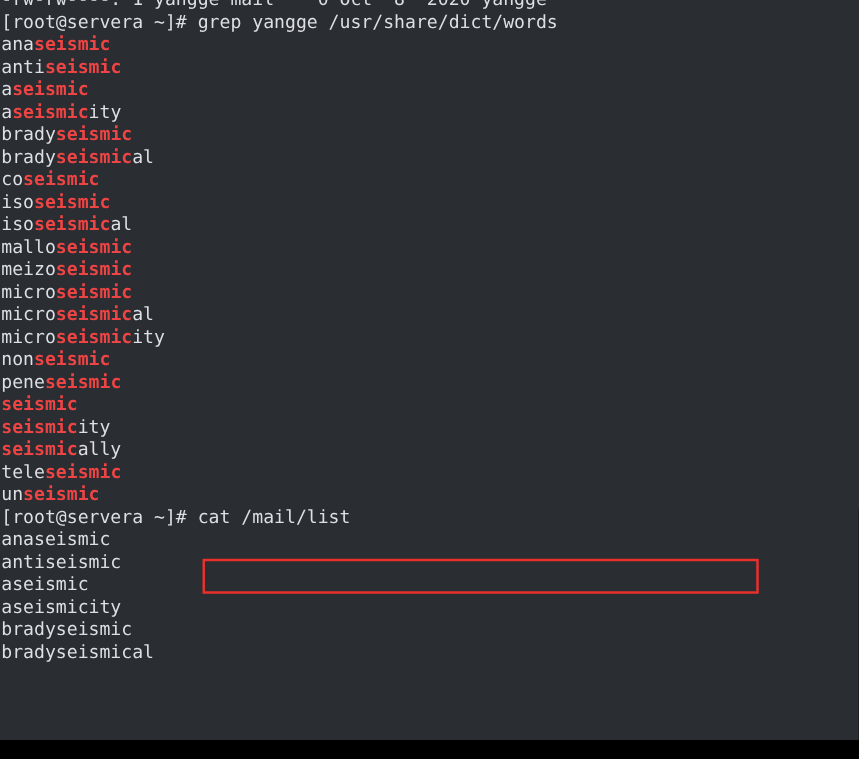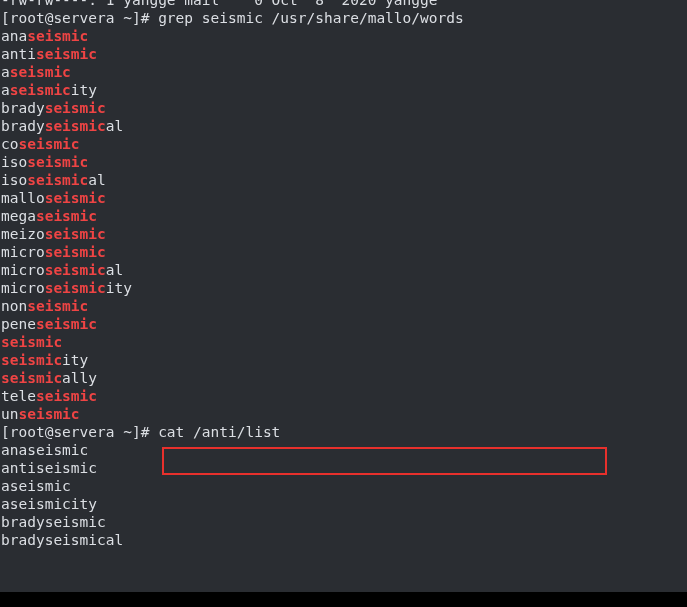--- a/index.html
+++ b/index.html
@@ -60,44 +60,43 @@
     pointer-events: none;
     background: transparent;
   }
 </style>
 </head>
 <body>
 
 <div id="terminal">
   <div id="screen">
       <div class="row">-rw-rw----. 1 yangge mail    0 Oct  8  2020 yangge</div>
-      <div class="row">[root@servera ~]# grep seismic /usr/share/mallo/words</div>
+      <div class="row">[root@servera ~]# grep yangge /usr/share/dict/words</div>
       <div class="row">ana<span class="m">seismic</span></div>
       <div class="row">anti<span class="m">seismic</span></div>
       <div class="row">a<span class="m">seismic</span></div>
       <div class="row">a<span class="m">seismic</span>ity</div>
       <div class="row">brady<span class="m">seismic</span></div>
       <div class="row">brady<span class="m">seismic</span>al</div>
       <div class="row">co<span class="m">seismic</span></div>
       <div class="row">iso<span class="m">seismic</span></div>
       <div class="row">iso<span class="m">seismic</span>al</div>
       <div class="row">mallo<span class="m">seismic</span></div>
-      <div class="row">mega<span class="m">seismic</span></div>
       <div class="row">meizo<span class="m">seismic</span></div>
       <div class="row">micro<span class="m">seismic</span></div>
       <div class="row">micro<span class="m">seismic</span>al</div>
       <div class="row">micro<span class="m">seismic</span>ity</div>
       <div class="row">non<span class="m">seismic</span></div>
       <div class="row">pene<span class="m">seismic</span></div>
       <div class="row"><span class="m">seismic</span></div>
       <div class="row"><span class="m">seismic</span>ity</div>
       <div class="row"><span class="m">seismic</span>ally</div>
       <div class="row">tele<span class="m">seismic</span></div>
       <div class="row">un<span class="m">seismic</span></div>
-      <div class="row">[root@servera ~]# cat /anti/list</div>
+      <div class="row">[root@servera ~]# cat /mail/list</div>
       <div class="row">anaseismic</div>
       <div class="row">antiseismic</div>
       <div class="row">aseismic</div>
       <div class="row">aseismicity</div>
       <div class="row">bradyseismic</div>
       <div class="row">bradyseismical</div>
     </div>
   <div id="annotation-box"></div>
 </div>
 <div class="bottom-bar"></div>

